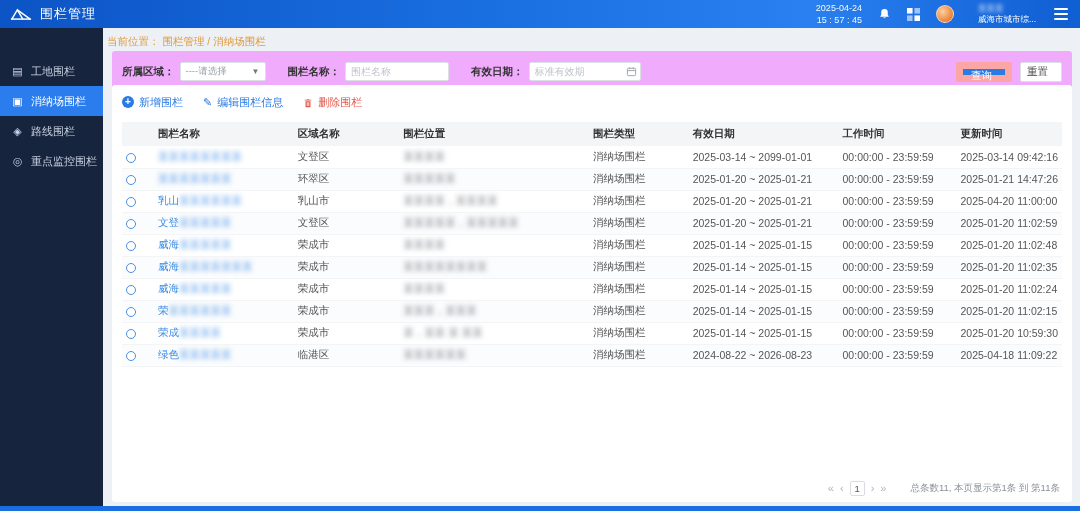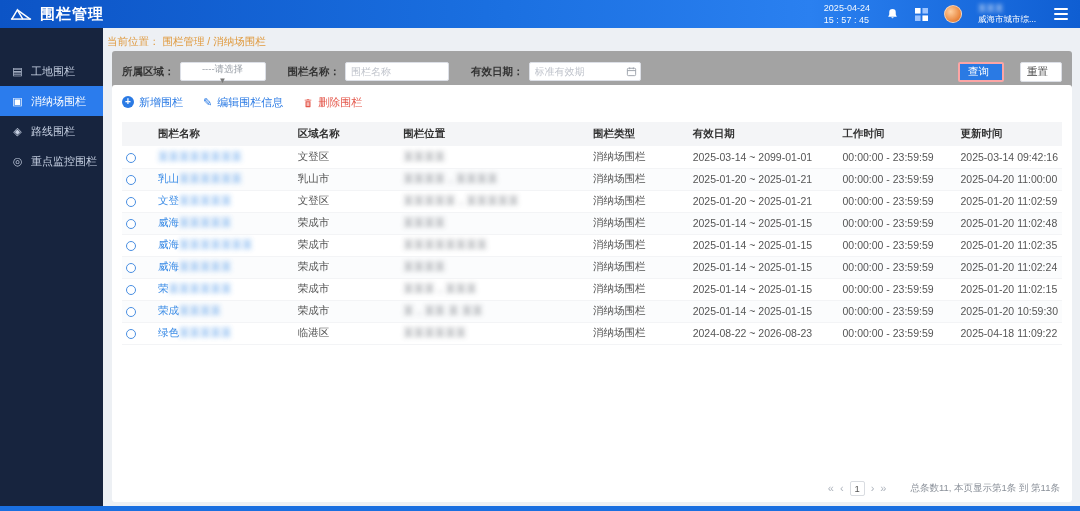--- a/index.html
+++ b/index.html
@@ -5,63 +5,63 @@
   * { margin:0; padding:0; box-sizing:border-box; }
   html,body { width:1080px; height:511px; overflow:hidden;
     font-family:"Liberation Sans", sans-serif; background:#e9edf2; }
   .stage { position:relative; width:1080px; height:511px; }
 
   
   .header { position:absolute; top:0; left:0; right:0; height:28px;
     background:linear-gradient(90deg,#0c54c6 0%,#1a6fe0 45%,#2a80f0 75%,#0f5ed2 100%);
     display:flex; align-items:center; color:#fff; padding:0 10px; z-index:5; }
   .logo-wrap { margin-right:8px; display:flex; align-items:center; }
-  .app-title { font-size:15px; font-weight:bold; letter-spacing:1px; }
+  .app-title { font-size:13px; font-weight:normal; letter-spacing:1px; }
   .header-right { margin-left:auto; display:flex; align-items:center; gap:16px; }
-  .datetime { font-size:9px; line-height:1.35; text-align:left; opacity:.95; }
+  .datetime { font-size:9px; line-height:1.35; text-align:right; opacity:.95; }
   .hicon { display:flex; align-items:center; cursor:pointer; }
   .avatar { width:18px; height:18px; border-radius:50%;
     background:radial-gradient(circle at 35% 35%, #ffcf9e, #e8833a 70%, #b35a1e);
     border:1px solid rgba(255,255,255,.6); cursor:pointer; }
-  .user-info { font-size:8.5px; line-height:1.35; max-width:70px; white-space:nowrap; }
+  .user-info { font-size:8.5px; line-height:1.35; max-width:70px; white-space:nowrap;margin-left:8px; }
   .user-info .u1 { filter:blur(2px); opacity:.9; }
   .hamburger { display:flex; flex-direction:column; gap:3px; cursor:pointer; padding:2px; }
   .hamburger span { display:block; width:14px; height:2px; background:#fff; border-radius:1px; }
 
   
   .sidebar { position:absolute; top:28px; left:0; width:103px; bottom:5px;
     background:#17243e; z-index:4; }
   .side-list { margin-top:28px; }
   .side-item { height:30px; display:flex; align-items:center; gap:7px;
     padding-left:11px; color:#c6d0e2; font-size:11px; cursor:pointer; white-space:nowrap; }
   .side-item .side-icon { font-size:11px; width:13px; text-align:center; }
   .side-item.active { background:#2b7ced; color:#fff; }
 
   
   .main { position:absolute; left:103px; top:28px; right:0; bottom:5px; background:#edf0f4; }
   .breadcrumb { position:absolute; top:7px; left:4px; font-size:10.5px; color:#e09a3e; }
 
   .filter-panel { position:absolute; top:23px; left:9px; right:8px; height:41px;
-    background:#a3a3a3; border-radius:3px; display:flex; align-items:center;
+    background:#f0abfc; border-radius:3px; display:flex; align-items:center;
     padding:0 10px; font-size:11px; }
   .flabel { color:#333; font-weight:bold; font-size:10.5px; margin-right:5px; white-space:nowrap; }
   .fgap { width:22px; }
   .fselect { width:86px; height:19px; border:1px solid #dcdfe6; border-radius:2px;
     display:flex; align-items:center; justify-content:space-between; padding:0 5px;
-    color:#9aa0a8; font-size:9.5px; cursor:pointer; background:#fff;flex-direction:column; }
+    color:#9aa0a8; font-size:9.5px; cursor:pointer; background:#fff; }
   .caret { color:#777; font-size:8px; }
   .finput { width:104px; height:19px; border:1px solid #dcdfe6; border-radius:2px;
     padding:0 5px; font-size:10px; color:#333; outline:none; }
   .finput::placeholder { color:#c0c4cc; }
   .fdate { position:relative; display:flex; align-items:center; }
   .fdate .finput { width:112px; padding-right:20px; }
   .cal { position:absolute; right:4px; top:4px; pointer-events:none; display:flex; }
   .fspacer { flex:1; }
   .btn { height:20px; padding:0 13px; font-size:10.5px; border-radius:2px; cursor:pointer; }
-  .btn-primary { background:#2a7ae4; color:#fff; border:2px solid #fca5a5; margin-right:16px;padding-left:8px; }
+  .btn-primary { background:#2a7ae4; color:#fff; border:7px solid #fca5a5; margin-right:8px;padding-left:8px; }
   .btn-plain { background:#fff; color:#444; border:1px solid #dcdfe6;padding-left:6px; }
 
   .content-panel { position:absolute; top:57px; left:9px; right:8px; bottom:4px;
     background:#fff; border-radius:3px; padding:0 10px; }
   .actions { display:flex; align-items:center; gap:20px; height:34px; }
   .action { display:flex; align-items:center; gap:5px; font-size:11px;
     color:#2a7ae4; cursor:pointer; }
   .action.del { color:#e4564a;align-items:flex-end; }
   .plus-circle { width:12px; height:12px; border-radius:50%; background:#2a7ae4;
     color:#fff; font-size:10px; line-height:11px; text-align:center; font-weight:bold; }
@@ -235,20 +235,32 @@
       <span class="link"><span></span><span class="masked">某某某某某某某某</span></span>
     </td>
     <td>文登区</td>
     <td class="loc"><span></span><span class="masked">某某某某</span></td>
     <td>消纳场围栏</td>
     <td>2025-03-14 ~ 2099-01-01</td>
     <td>00:00:00 - 23:59:59</td>
     <td>2025-03-14 09:42:16</td>
   </tr>
 
+  <tr>
+    <td><span class="radio"></span></td>
+    <td>
+      <span class="link"><span></span><span class="masked">某某某某某某某</span></span>
+    </td>
+    <td>环翠区</td>
+    <td class="loc"><span></span><span class="masked">某某某某某</span></td>
+    <td>消纳场围栏</td>
+    <td>2025-01-20 ~ 2025-01-21</td>
+    <td>00:00:00 - 23:59:59</td>
+    <td>2025-01-21 14:47:26</td>
+  </tr>
 
   <tr>
     <td><span class="radio"></span></td>
     <td>
       <span class="link"><span>乳山</span><span class="masked">某某某某某某</span></span>
     </td>
     <td>乳山市</td>
     <td class="loc"><span></span><span class="masked">某某某某，某某某某</span></td>
     <td>消纳场围栏</td>
     <td>2025-01-20 ~ 2025-01-21</td>

